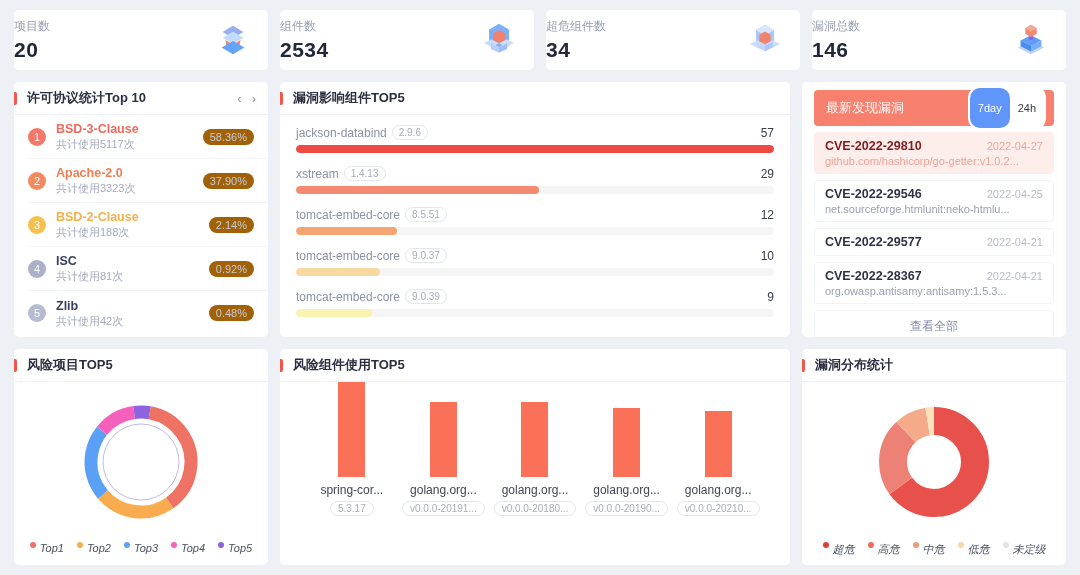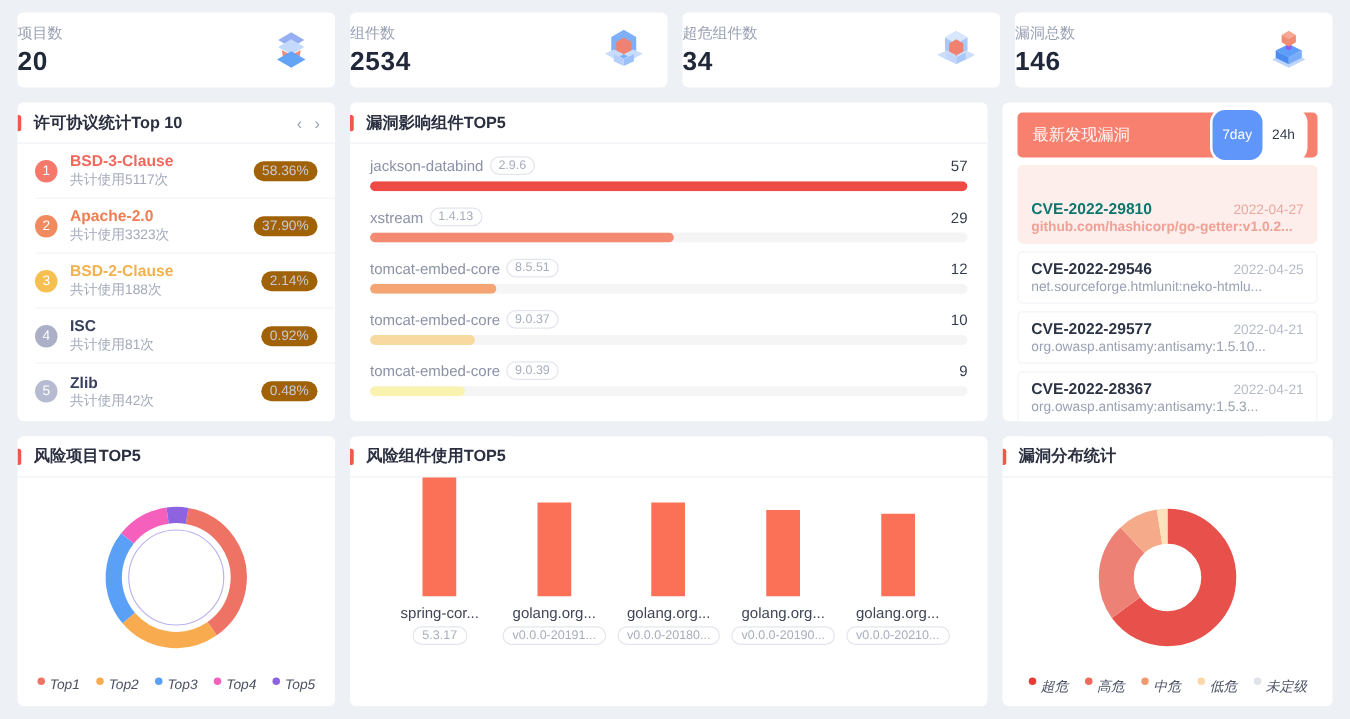--- a/index.html
+++ b/index.html
@@ -49,22 +49,22 @@
   .banner-title { color:rgba(255,255,255,.95); font-size:13px; }
   .toggle { background:#fff; border-radius:12px; padding:2px; display:flex; align-items:center; }
   .toggle .opt { font-size:11px; padding:14px 8px; border-radius:10px; color:#333a4a; cursor:pointer; }
   .toggle .opt.active { background:#6095fa; color:#fff; }
   .cve-item { margin:0 12px 6px 12px; padding:6px 10px; border-radius:4px; border:1px solid #f1f3f7; background:#fff; cursor:pointer; }
   .cve-item.hl { background:#fdeeec; border-color:#fdeeec; }
   .cve-line1 { display:flex; justify-content:space-between; align-items:baseline; }
   .cve-id { font-size:12.5px; font-weight:bold; color:#2c3345; }
   .cve-date { font-size:11px; color:#b6bcc9; }
   .cve-pkg { font-size:11px; color:#9aa1b2; margin-top:2px; white-space:nowrap; overflow:hidden; text-overflow:ellipsis; }
-  .cve-item.hl .cve-id { color:#0f766e;margin-top:21px; }
-  .cve-item.hl .cve-pkg { color:#f0a195;font-weight:bold; }
+  .cve-item.hl .cve-id { color:#7f1d1d; }
+  .cve-item.hl .cve-pkg { color:#f0a195; }
   .cve-item.hl .cve-date { color:#eead a3; }
   .cve-item.hl .cve-date { color:#eaa89e; }
   .view-all { margin:0 12px; padding:7px 0; text-align:center; border:1px solid #f1f3f7; border-radius:4px; font-size:12px; color:#7e88a3; cursor:pointer; }
 
   
   .chart-area { position:relative; height:160px; display:flex; align-items:center; justify-content:center; }
   .legend { display:flex; justify-content:center; gap:13px; font-size:11px; color:#4a5163; padding-top:0px; }
   .legend .li { display:flex; align-items:flex-start; gap:4px; cursor:pointer;font-style:italic; }
   .legend .dot { width:6px; height:6px; border-radius:50%; }
 
@@ -282,21 +282,20 @@
       <span class="cve-id">CVE-2022-29546</span>
       <span class="cve-date">2022-04-25</span>
     </div>
     <div class="cve-pkg">net.sourceforge.htmlunit:neko-htmlu...</div>
           </div>
           <div class="cve-item">
             <div class="cve-line1">
       <span class="cve-id">CVE-2022-29577</span>
       <span class="cve-date">2022-04-21</span>
     </div>
-    <div class="cve-pkg">org.owasp.antisamy:antisamy:1.5.10...</div>
           </div>
           <div class="cve-item">
             <div class="cve-line1">
       <span class="cve-id">CVE-2022-28367</span>
       <span class="cve-date">2022-04-21</span>
     </div>
     <div class="cve-pkg">org.owasp.antisamy:antisamy:1.5.3...</div>
           </div>
         </div>
       <div class="view-all">查看全部</div>

